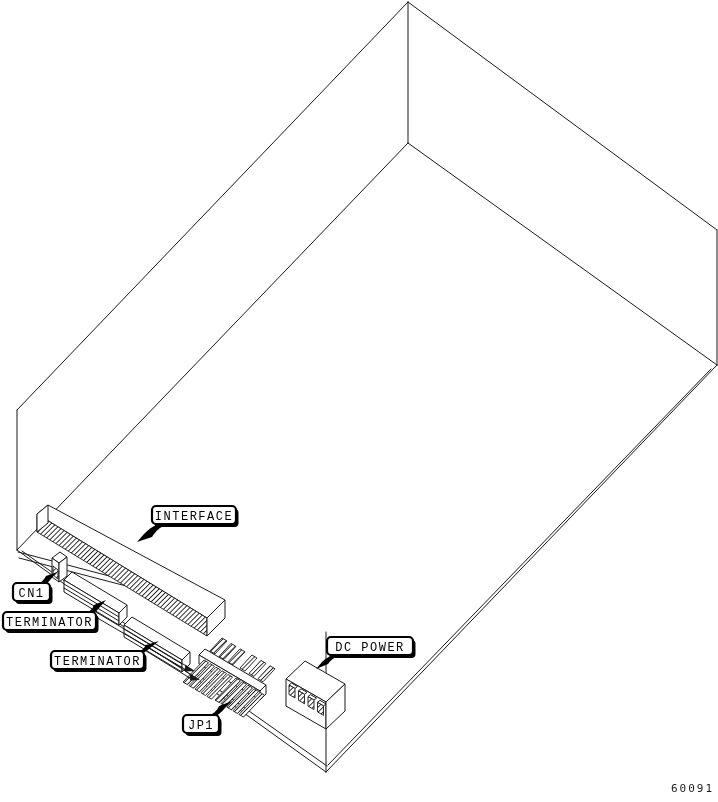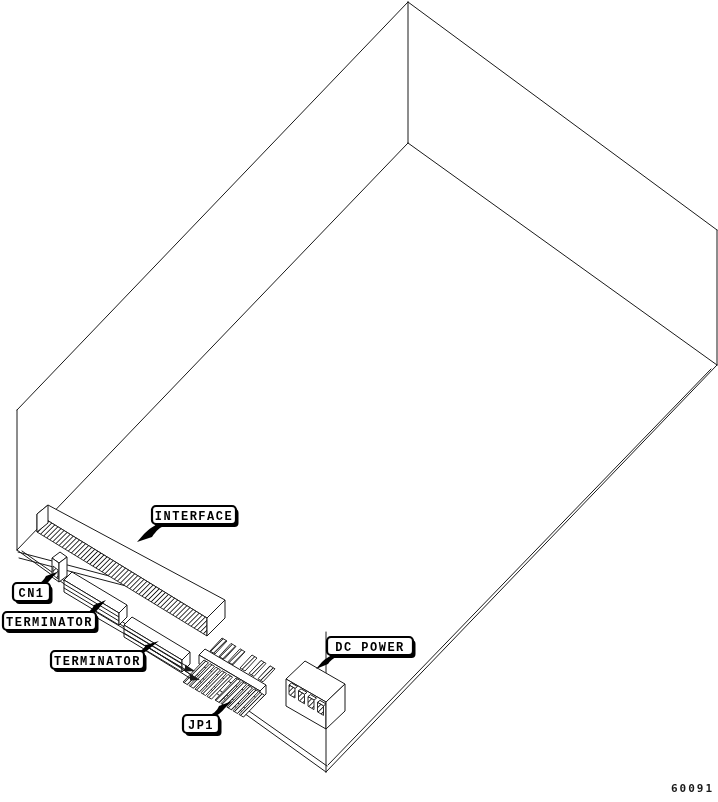--- a/index.html
+++ b/index.html
@@ -1,16 +1,16 @@
 <!DOCTYPE html>
 <html><head>
 <meta charset="utf-8">
 <style>
   html,body{margin:0;padding:0;background:#ffffff;}
-  .stage{position:relative;width:718px;height:802px;background:#ffffff;overflow:hidden;font-weight:bold;}
+  .stage{position:relative;width:718px;height:802px;background:#ffffff;overflow:hidden;}
   .ln{fill:none;stroke:#1a1a1a;stroke-width:1;stroke-linecap:round;}
   .fw{fill:#ffffff;stroke:#1a1a1a;stroke-width:1;stroke-linejoin:round;}
   .fh{fill:url(#hatch);stroke:#1a1a1a;stroke-width:0.9;stroke-linejoin:round;}
   .tail{fill:#000000;stroke:none;}
   .lbl-shadow{fill:#000000;}
   .lbl-box{fill:#ffffff;stroke:#000000;stroke-width:2.2;}
   .lbl-text{font-family:"Liberation Mono","DejaVu Sans Mono",monospace;font-size:12px;letter-spacing:1.5px;fill:#000000;text-anchor:middle;}
   .fig-num{font-family:"DejaVu Sans Mono","Liberation Mono",monospace;font-size:11px;letter-spacing:2px;fill:#1a1a1a;}
   .thin{fill:none;stroke:#1a1a1a;stroke-width:1;}
   .head{fill:#1a1a1a;stroke:none;}

